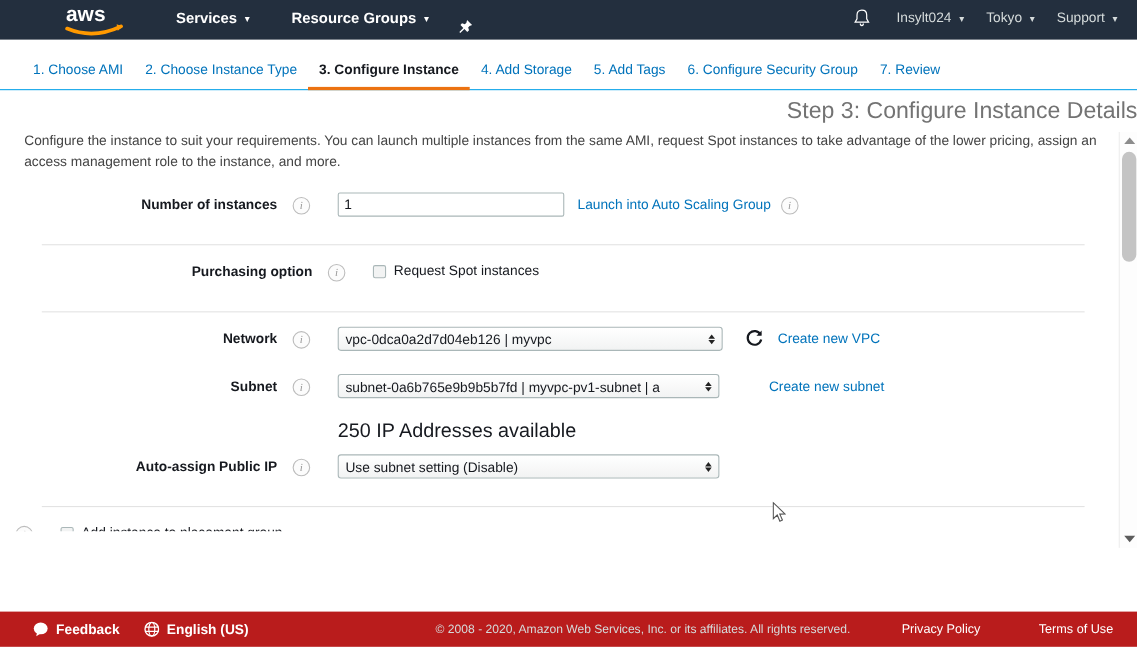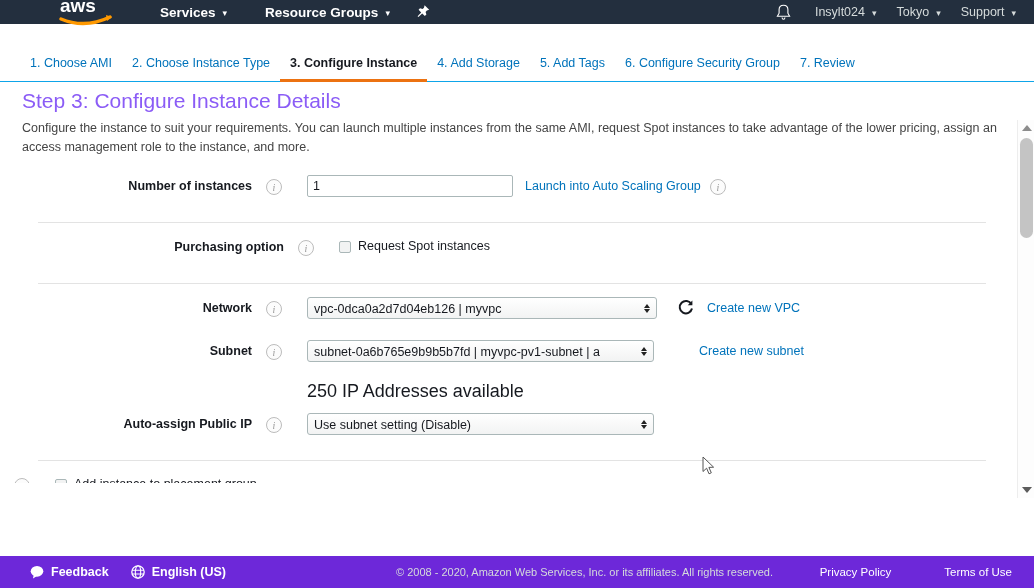--- a/index.html
+++ b/index.html
@@ -8,23 +8,23 @@
     width: 1034px; height: 588px;
     overflow: hidden;
     background: #ffffff;
     font-family: "Liberation Sans", sans-serif;
     -webkit-font-smoothing: antialiased;
   }
 
   
   #topnav {
     position: absolute; top: 0; left: 0;
-    width: 1034px; height: 24px;
+    width: 1034px; height: 36px;
     background: #232f3e;
-    display: flex; align-items: center;
+    display: flex; align-items: flex-end;
   }
   .aws-logo {
     margin-left: 58px;
     width: 56px; height: 34px;
     position: relative;
     display: block;
   }
   .aws-logo svg { display: block; }
   .nav-item {
     color: #ffffff;
@@ -70,24 +70,25 @@
   #step-1 { margin-left: 20px; }
 
   
   #main {
     position: absolute; top: 83px; left: 0;
     width: 1034px; height: 465px;
     background: #ffffff;
   }
   #page-title {
     font-size: 21px;
-    color: #8b5cf6;
+    color: #737373;
     font-weight: normal;
     margin: 6px 0 0 22px;
     letter-spacing: 0px;
+    text-align: right;
   }
   #page-desc {
     font-size: 12.5px;
     color: #444444;
     margin: 6px 0 0 22px;
     width: 975px;
     line-height: 19px;
   }
 
   #form-area {
@@ -243,21 +244,21 @@
     width: 1002px; height: 53px;
     display: flex; align-items: center; justify-content: flex-end;
     border-top: 1px solid #e3e3e3;
   }
 
   
   #footer {
     position: absolute;
     left: 0; top: 556px;
     width: 1034px; height: 32px;
-    background: #6d28d9;
+    background: #b91c1c;
     display: flex; align-items: center;
     color: #ffffff;
     font-size: 12px;
   }
   .foot-left { display: flex; align-items: center; margin-left: 30px; }
   .foot-btn { display: flex; align-items: center; font-weight: bold; font-size: 12.5px; cursor: pointer; color: #ffffff; }
   .foot-ico { margin-right: 7px; display: flex; align-items: center; }
   .foot-center { margin-left: 170px; font-size: 11px; color: #d5dbdb; }
   .foot-right { margin-left: auto; margin-right: 22px; display: flex; gap: 23px; }
   .foot-right span { font-size: 11.5px; color: #ffffff; margin-left: 30px; cursor: pointer; }

